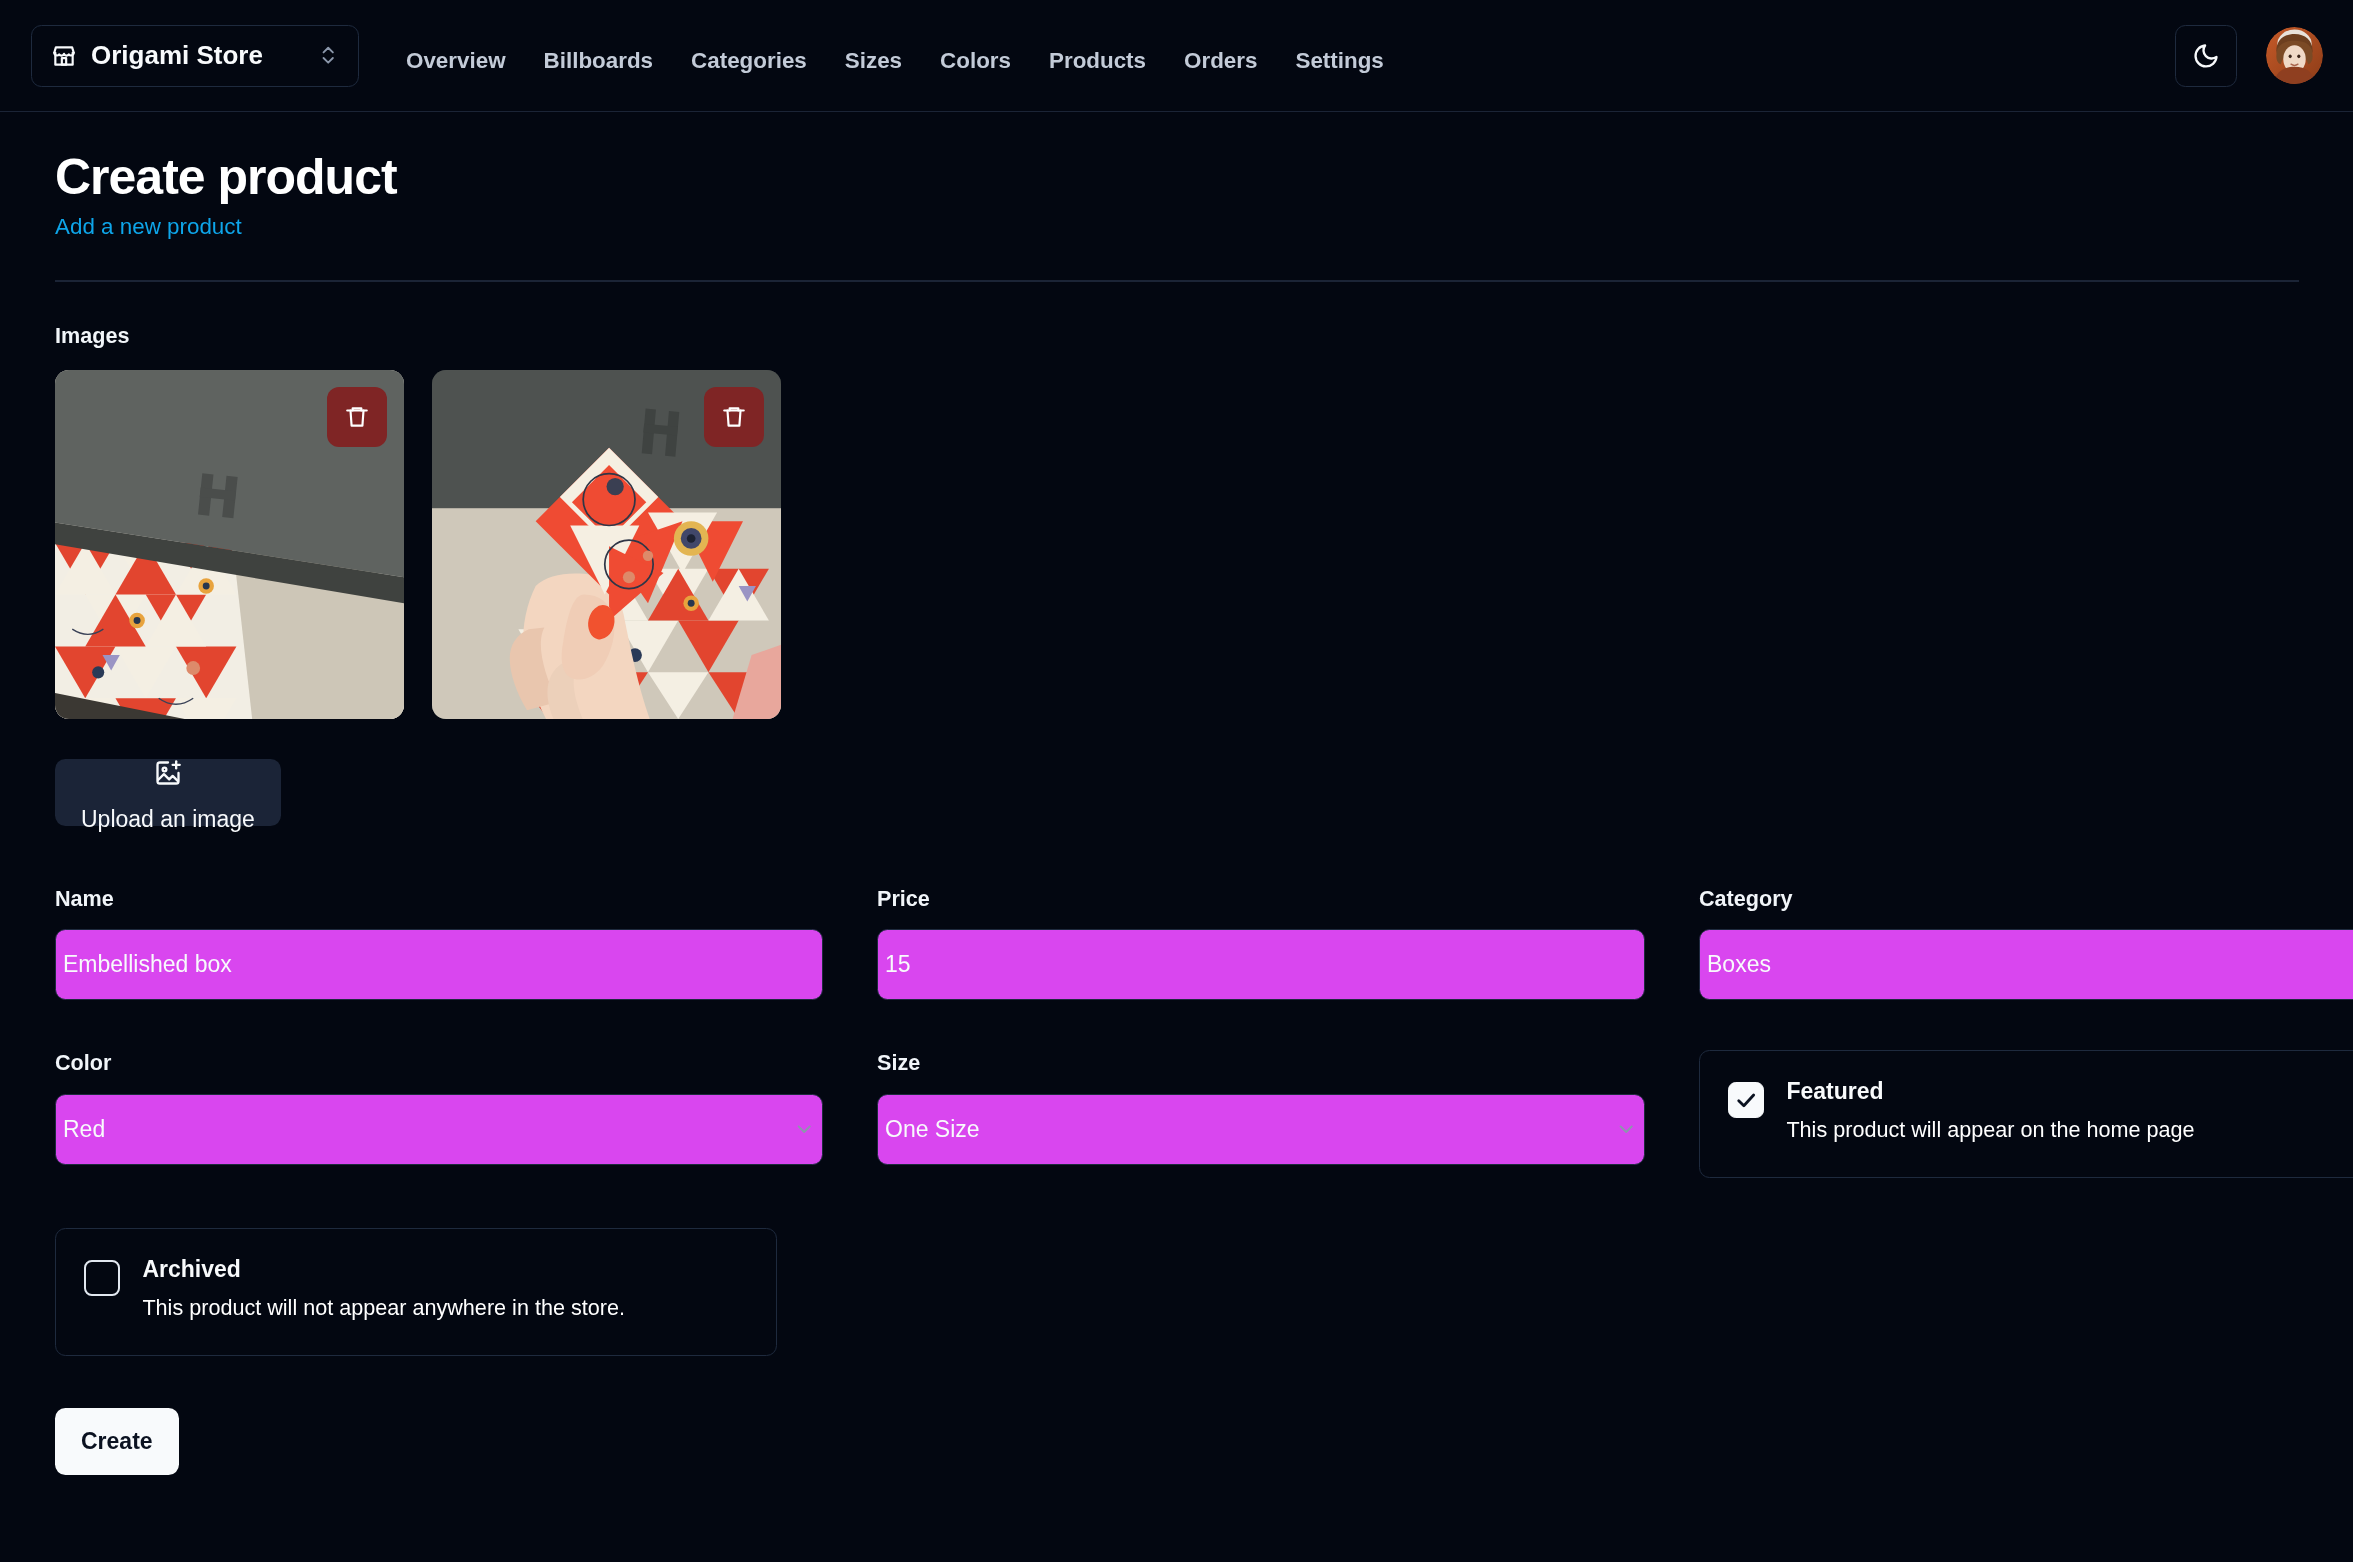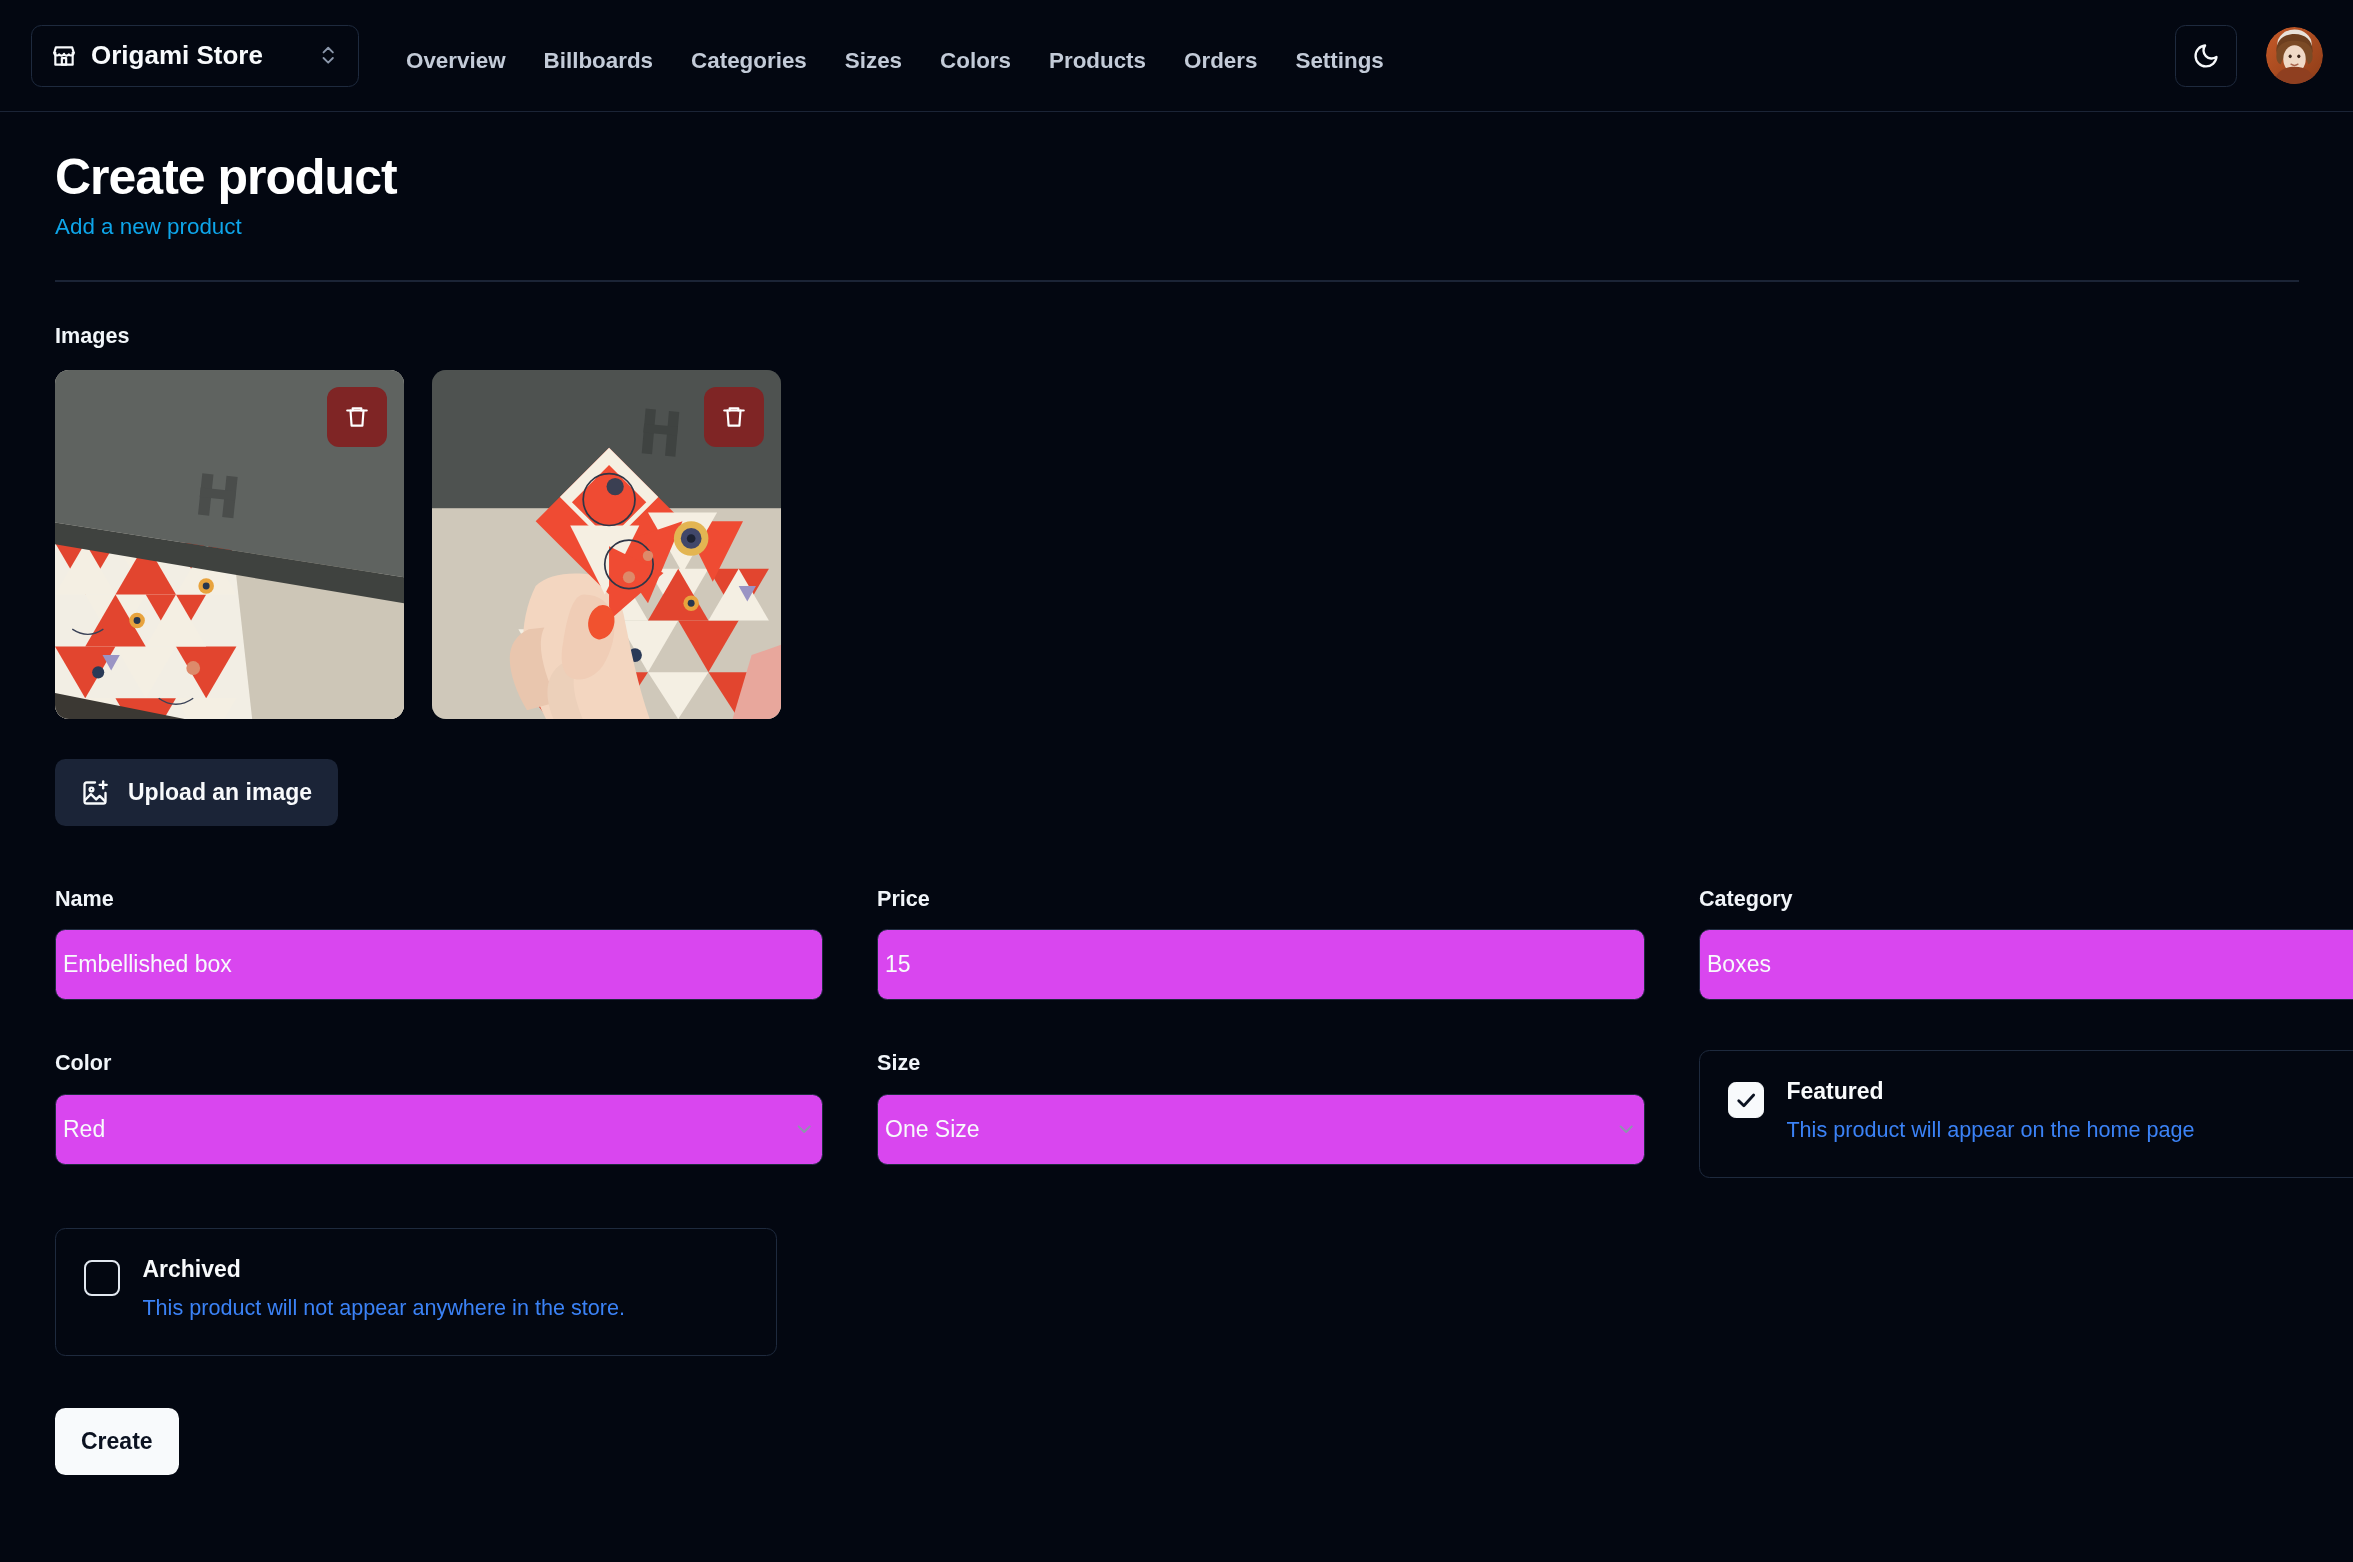--- a/index.html
+++ b/index.html
@@ -136,23 +136,24 @@
     display: inline-flex;
     align-items: center;
     gap: 19px;
     height: 67px;
     padding: 0 26px;
     background: #1b2437;
     border-radius: 10.4px;
     border: none;
     color: #f8fafc;
     font-size: 23px;
-    font-weight: 700;
+    font-weight: 400;
     font-family: "Liberation Sans", sans-serif;
     cursor: pointer;
+    flex-direction: column;
   }
 
   
   .form-grid {
     margin-top: 60px;
     display: grid;
     grid-template-columns: 768px 768px 768px;
     column-gap: 54px;
     row-gap: 0;
   }
@@ -207,21 +208,21 @@
   .checkbox.unchecked { background: transparent; border: 2.6px solid #e2e8f0; }
   .check-title {
     font-size: 23px;
     font-weight: 700;
     color: #f8fafc;
     margin: 0 0 14px 0;
     line-height: 1;
   }
   .check-desc {
     font-size: 21.6px;
-    color: #3b82f6;
+    color: #ffffff;
     margin: 0;
     line-height: 1.25;
   }
 
   .row-featured { grid-column: 3; grid-row: 2; }
 
   .archived-wrap { margin-top: 0px; width: 722px; }
   .create-btn {
     margin-top: 52px;
     height: 67px;

